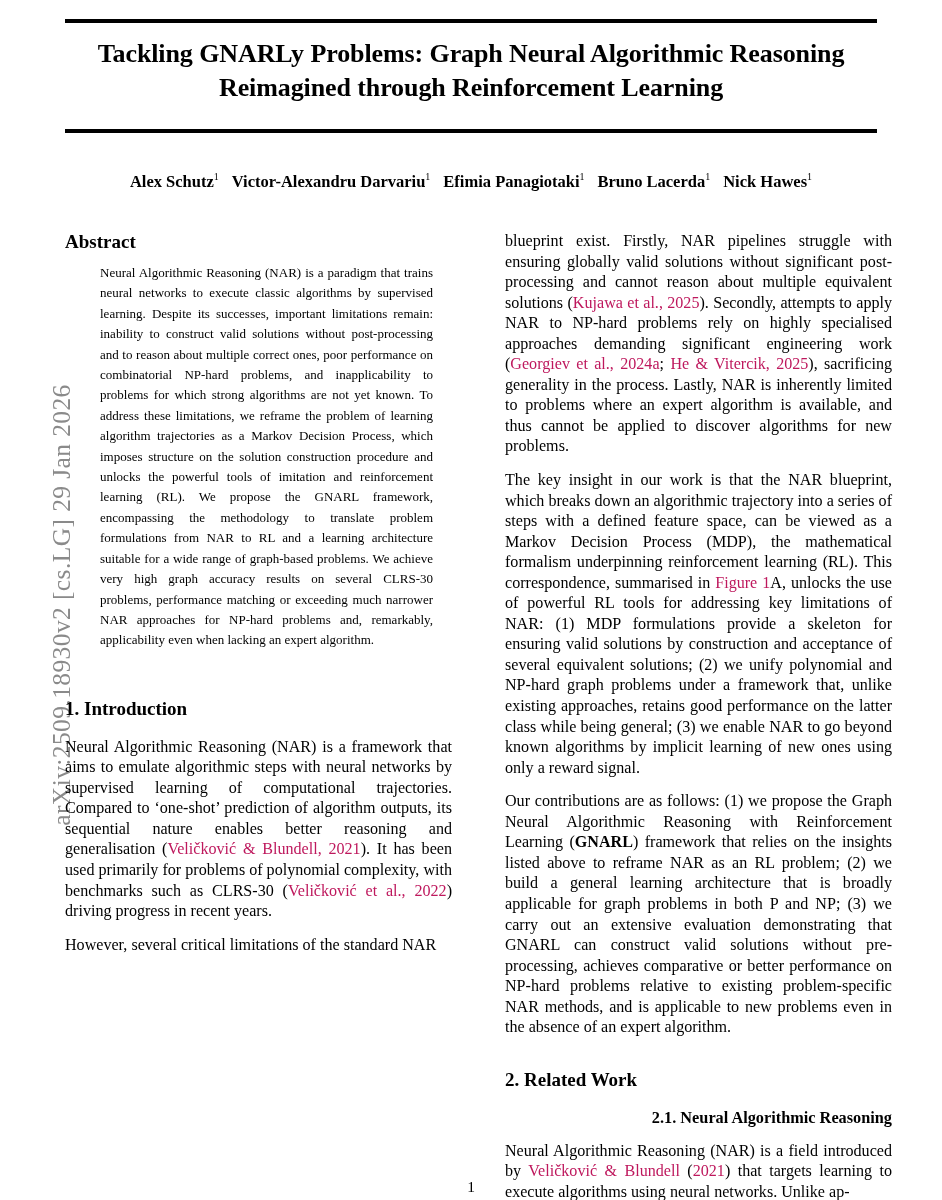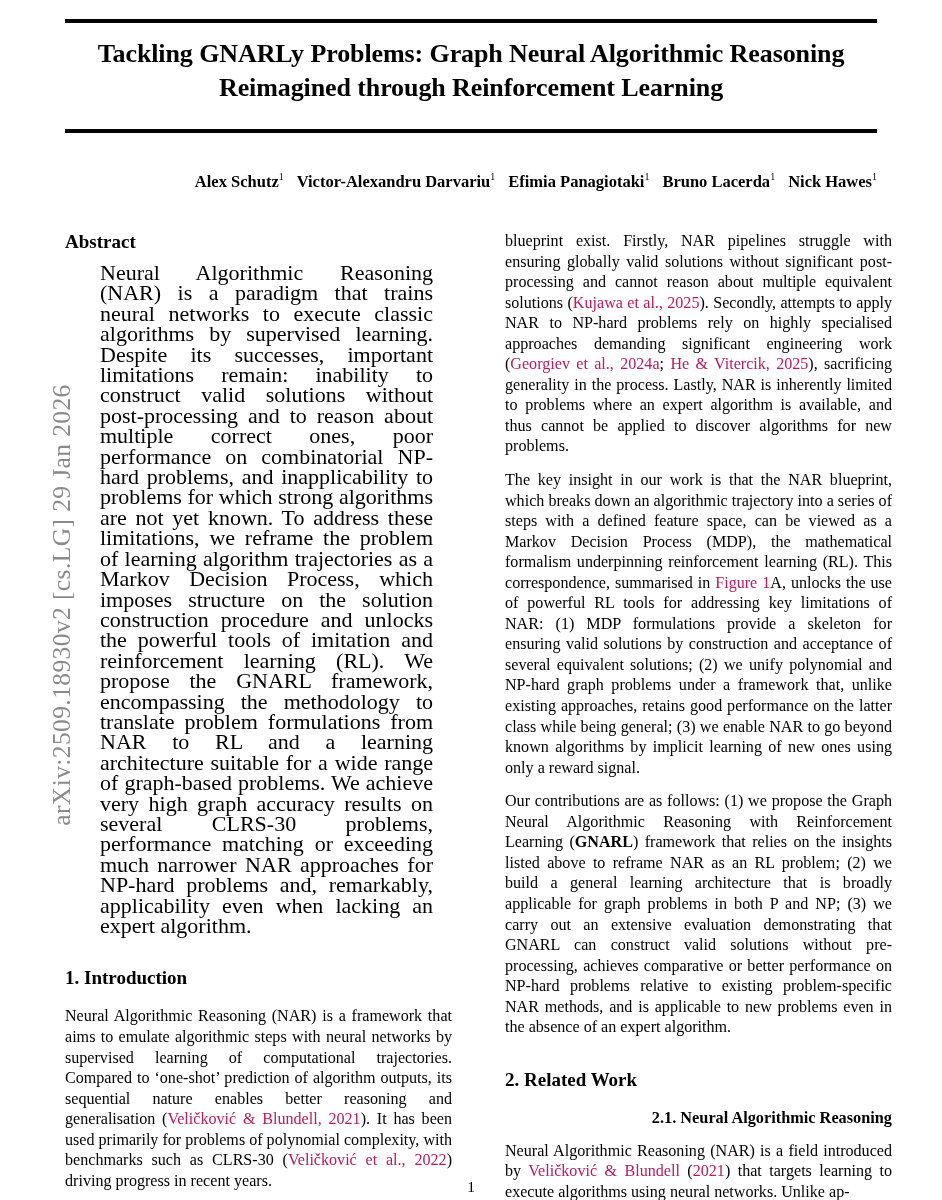--- a/index.html
+++ b/index.html
@@ -69,21 +69,21 @@
     font-weight: bold;
     line-height: 34px;
     letter-spacing: -0.1px;
   }
 
   .authors {
     position: absolute;
     left: 0;
     top: 155px;
     width: 812px;
-    text-align: right;
+    text-align: center;
     font-size: 16.5px;
     font-weight: bold;
     white-space: nowrap;
   }
   .authors .aff {
     font-size: 10px;
     vertical-align: super;
     font-weight: normal;
   }
   .authors .gap { display: inline-block; width: 13px; }
@@ -103,24 +103,24 @@
   .col-right { left: 440px; }
 
   .abstract-head {
     text-align: left;
     font-size: 19px;
     font-weight: bold;
     margin: 0 0 10px 0;
     line-height: 22px;
   }
   .abstract-body {
-    margin: 0 0 0 0;
+    margin: 0 0 16px 0;
     padding: 0 19px 0 35px;
     text-align: justify;
-    font-size: 22px;
+    font-size: 13px;
     line-height: 20.4px;
   }
 
   h2.sec {
     font-size: 19px;
     font-weight: bold;
     margin: 0;
     padding: 0;
     line-height: 22px;
     text-align: left;

